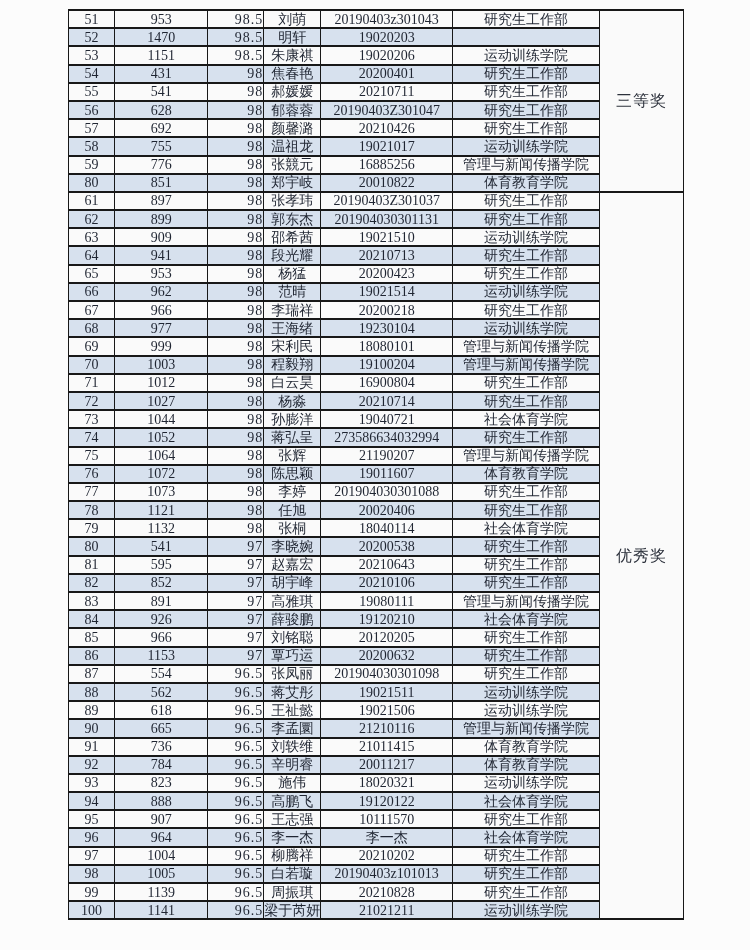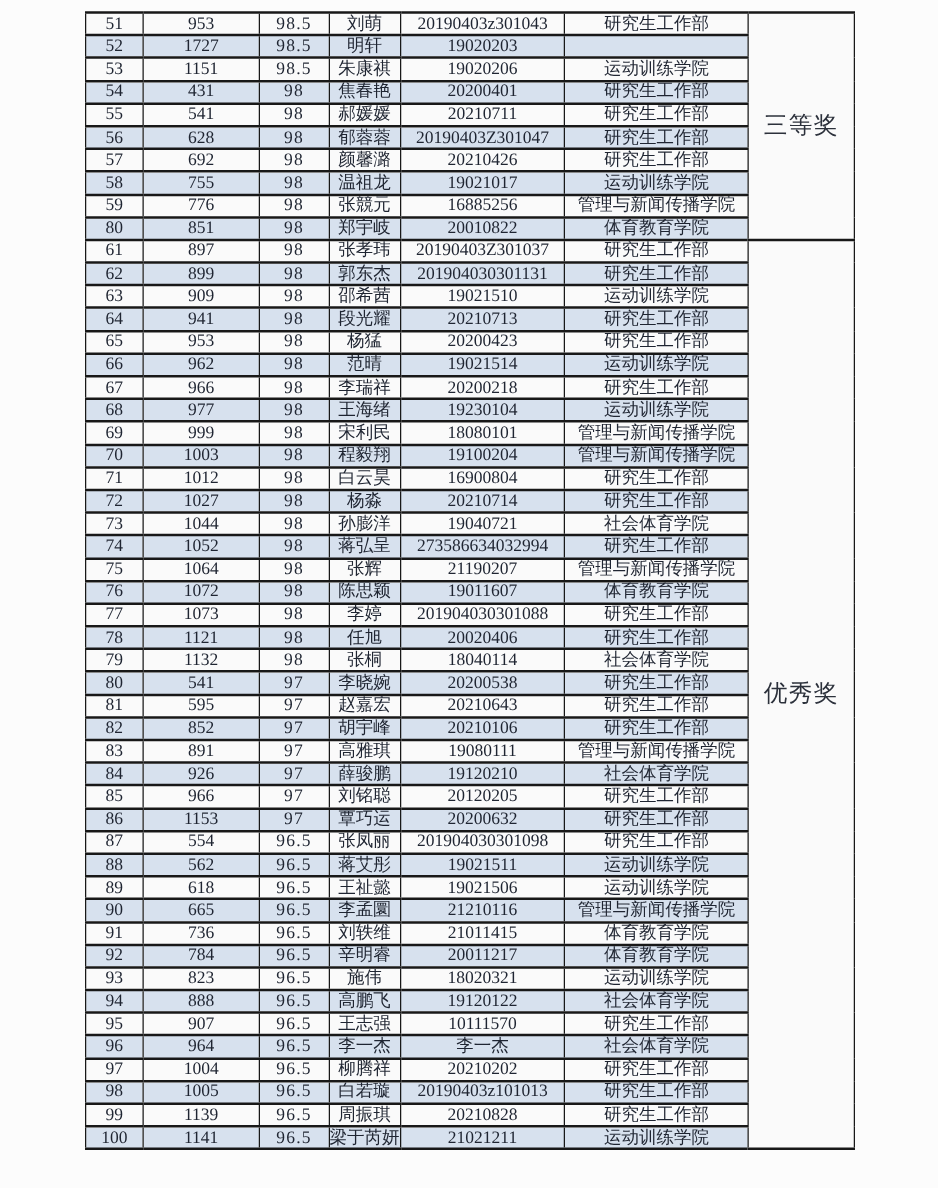--- a/index.html
+++ b/index.html
@@ -37,24 +37,24 @@
     vertical-align: middle;
     font-size: 14px;
     line-height: 15px;
     color: #1d2330;
     white-space: nowrap;
     overflow: hidden;
     padding: 0;
   }
   tr.plain td { background: #fdfdfd; }
   tr.alt td   { background: #d9e3f0; }
-  td.score-cell { letter-spacing: 1px; }
+  td.score-cell { letter-spacing: 1px; text-align: right; }
   td.award-cell {
     background: #fdfdfd !important;
-    font-size: 19px;
+    font-size: 16px;
     letter-spacing: 1px;
     color: #2a2f3a;
     border-left-width: 1px;
   }
   
   table { filter: contrast(0.98); }
 </style>
 </head>
 <body>
 
@@ -76,21 +76,21 @@
           <td class="rank-cell">51</td>
           <td class="entry-cell">953</td>
           <td class="score-cell">98.5</td>
           <td class="name-cell">刘萌</td>
           <td class="sid-cell">20190403z301043</td>
           <td class="dept-cell">研究生工作部</td>
         <td class="award-cell" rowspan="10">三等奖</td>
           </tr>
           <tr class="alt">
           <td class="rank-cell">52</td>
-          <td class="entry-cell">1727</td>
+          <td class="entry-cell">1470</td>
           <td class="score-cell">98.5</td>
           <td class="name-cell">明轩</td>
           <td class="sid-cell">19020203</td>
           <td class="dept-cell"></td>
         </tr>
           <tr class="plain">
           <td class="rank-cell">53</td>
           <td class="entry-cell">1151</td>
           <td class="score-cell">98.5</td>
           <td class="name-cell">朱康祺</td>

